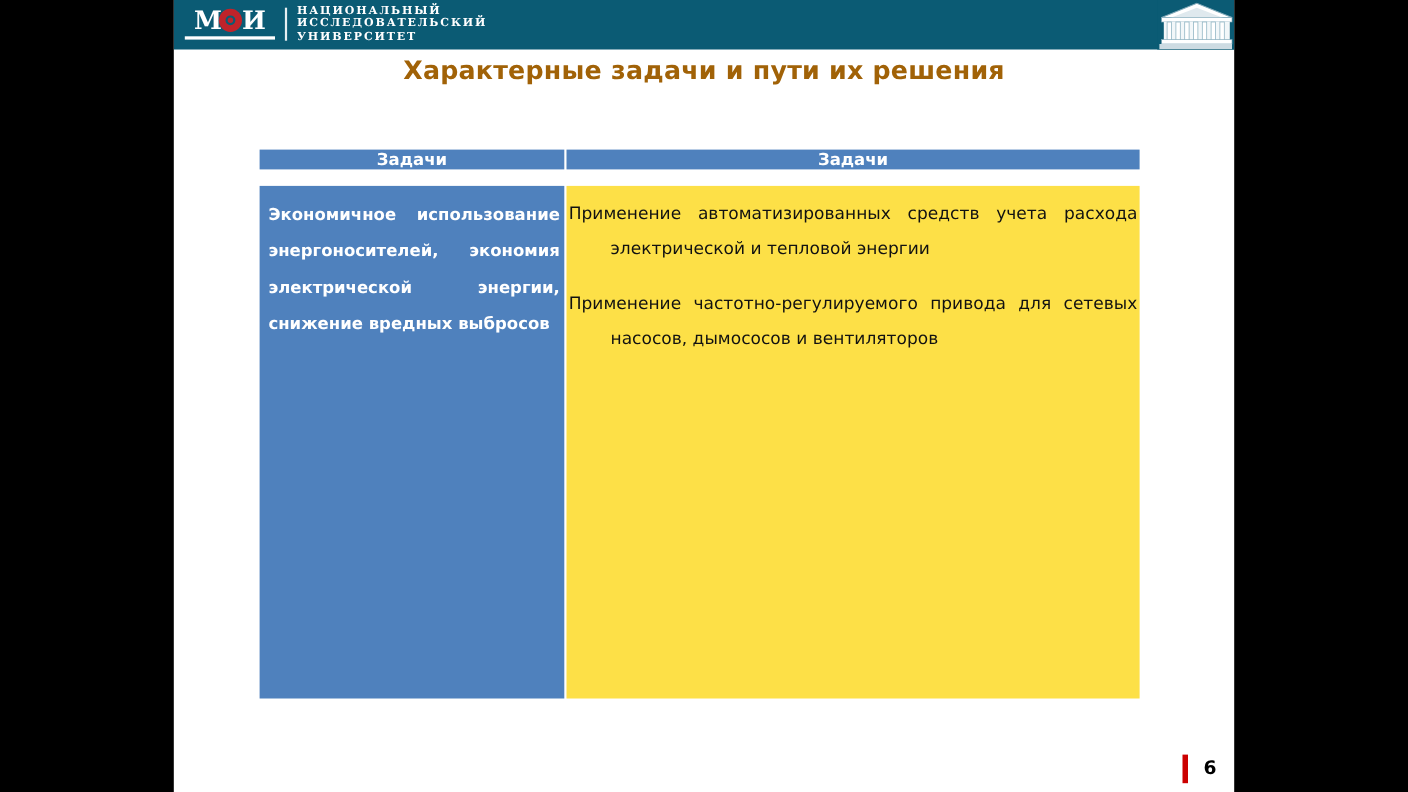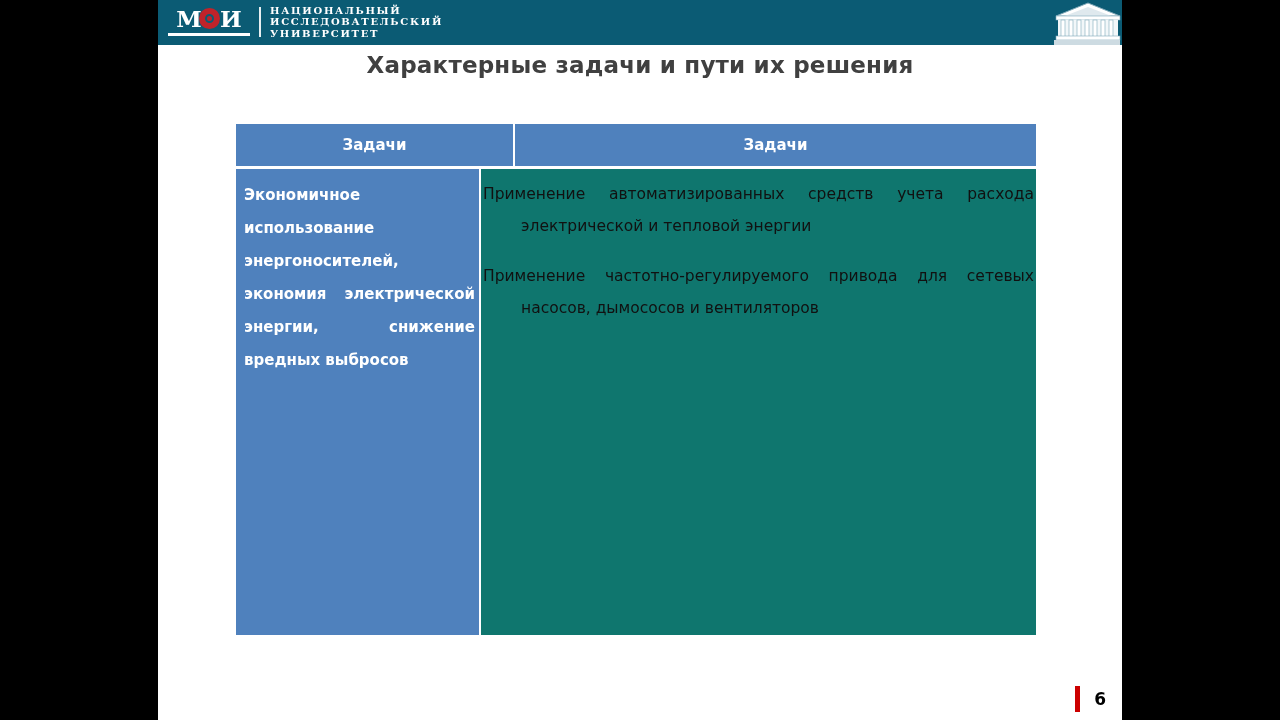--- a/index.html
+++ b/index.html
@@ -124,72 +124,73 @@
     background: #0b5b74;
   }
 
   
   .title {
     position: absolute;
     left: 0;
     top: 52px;
     width: 964px;
     text-align: center;
-    color: #404040;
+    color: #a16207;
     font-size: 23px;
     font-weight: bold;
     letter-spacing: .2px;
     white-space: nowrap;
   }
 
   
   .table {
     position: absolute;
     left: 78px;
     top: 124px;
     width: 800px;
   }
   .thead {
     display: flex;
     height: 42px;
     margin-bottom: 3px;
+    align-items: center;
   }
   .th {
     background: #4f81bd;
     color: #ffffff;
     font-size: 15px;
     font-weight: bold;
     display: flex;
     align-items: center;
     justify-content: center;
     box-sizing: border-box;
   }
   .th-tasks { width: 277px; margin-right: 2px; }
   .th-solutions { flex: 1; }
 
   .tbody {
     display: flex;
     height: 466px;
   }
   .td-tasks {
-    width: 243px;
+    width: 277px;
     margin-right: 2px;
     background: #4f81bd;
     color: #ffffff;
     font-size: 15px;
     font-weight: bold;
     box-sizing: border-box;
     padding: 10px 4px 0 8px;
     text-align: justify;
     text-align-last: left;
     line-height: 33px;
   }
   .td-solutions {
     flex: 1;
-    background: #0f766e;
+    background: #fde047;
     box-sizing: border-box;
     padding: 9px 2px 14px 2px;
     color: #000000;
   }
   .sol-p {
     font-size: 15.5px;
     line-height: 32px;
     color: #111111;
     text-align: justify;
     text-align-last: left;

